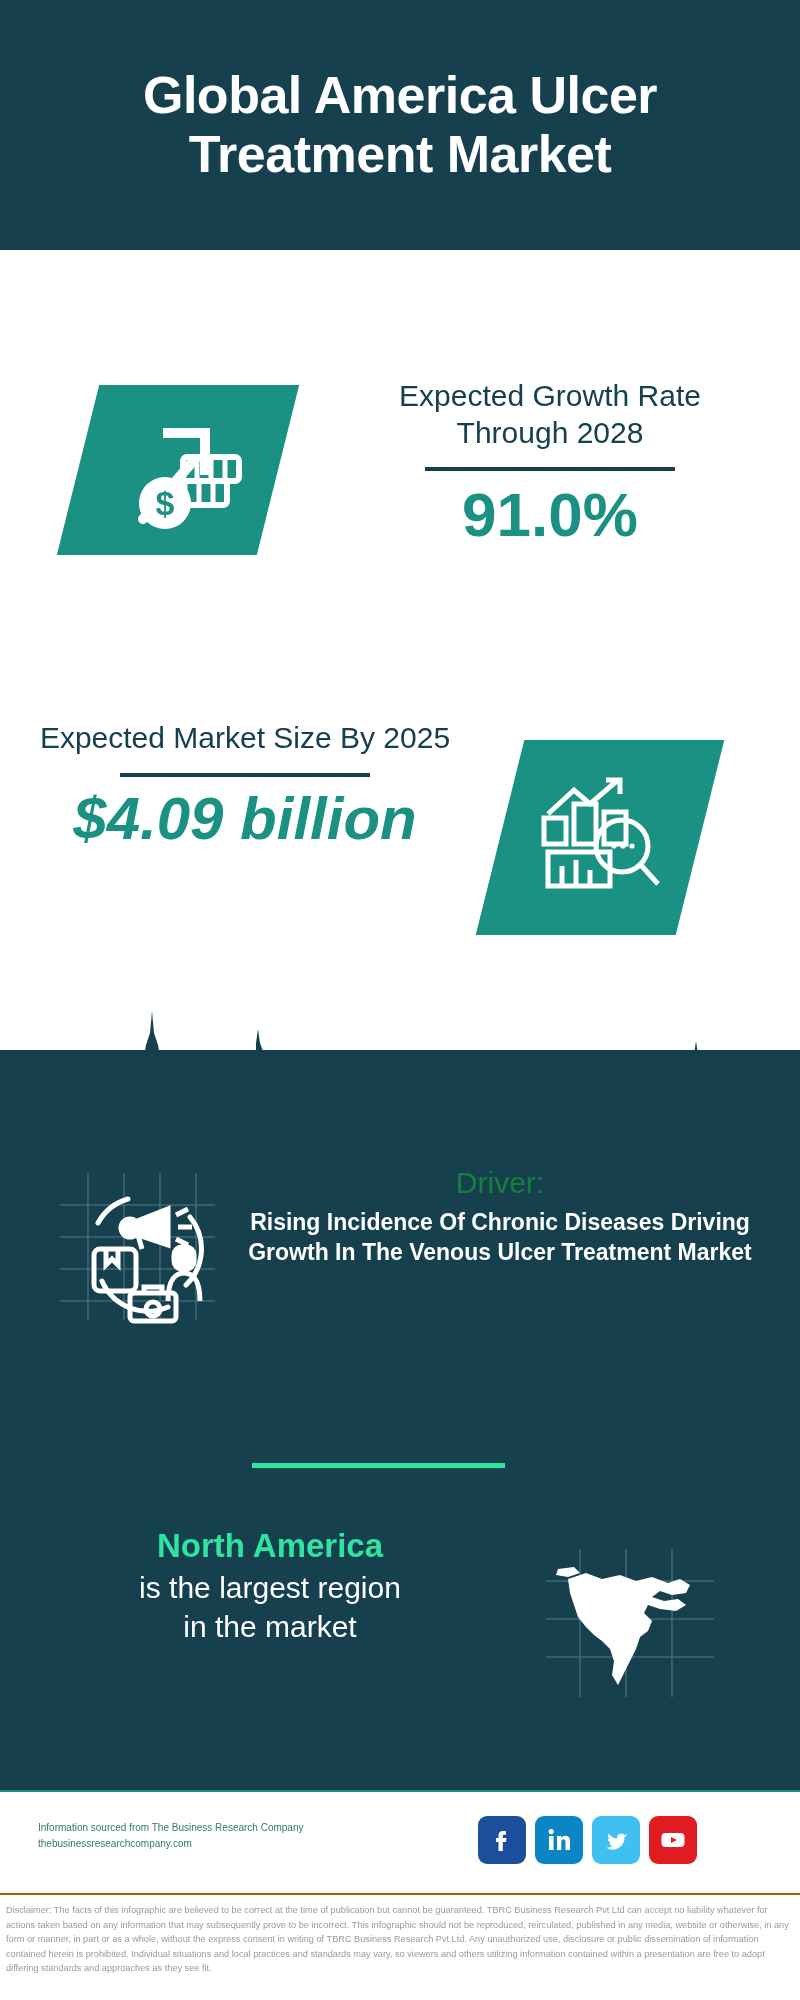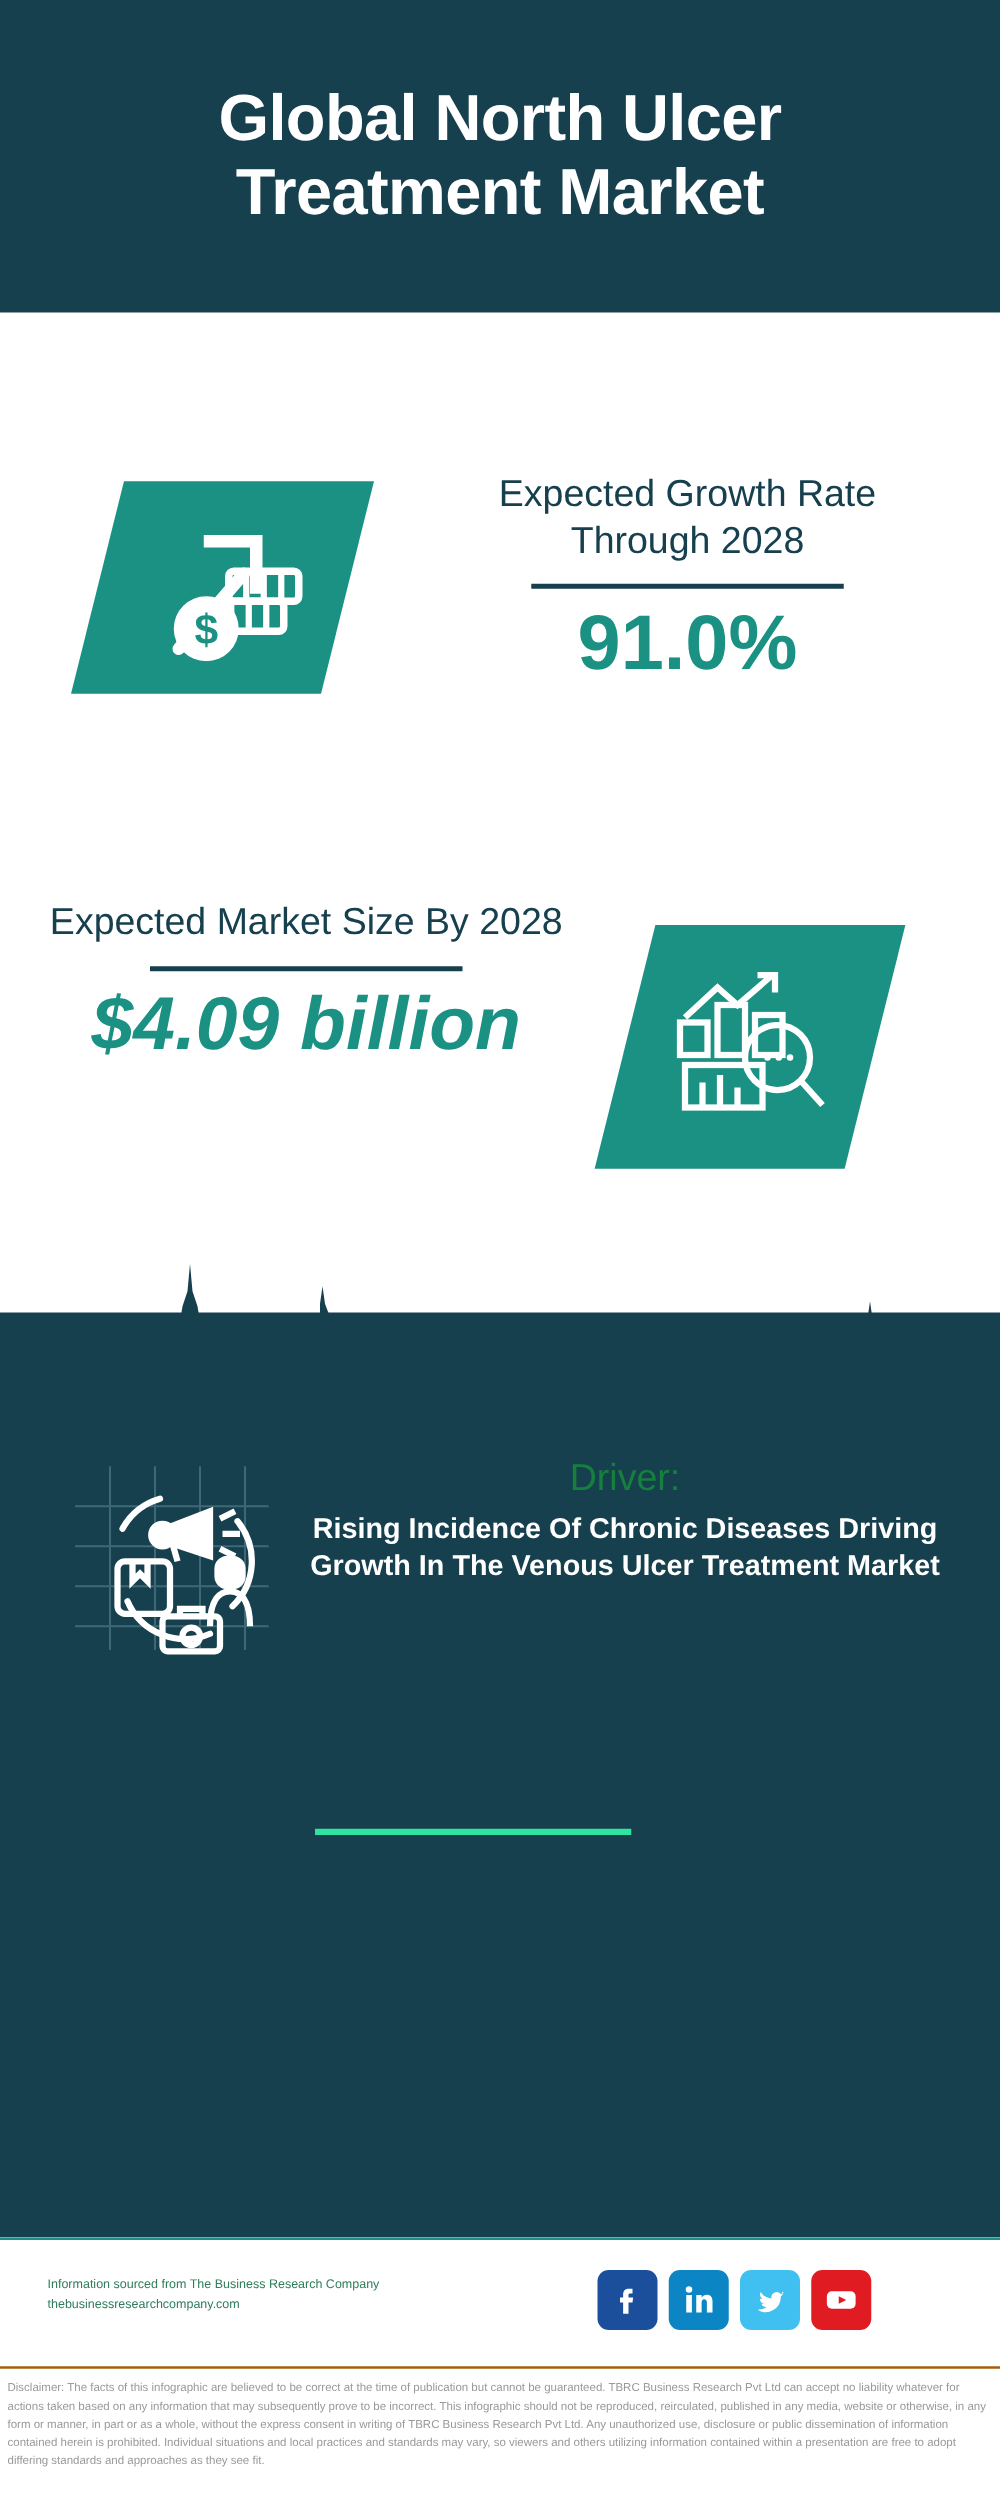--- a/index.html
+++ b/index.html
@@ -122,21 +122,21 @@
     padding:8px 6px 0 6px;
     color:#9a9a9a; font-size:9.2px; line-height:1.58; text-align:left;
   }
 </style>
 </head>
 <body>
 
 <div class="page">
 
   <div class="header">
-    <div class="header-title">Global North Ulcer Treatment Market</div>
+    <div class="header-title">Global America Ulcer Treatment Market</div>
   </div>
 
   <div class="stat1">
     <div class="para-left"></div>
     <div class="icon-money">
       <svg width="130" height="118" viewBox="0 0 130 118" fill="none">
 
         <path d="M30 108 L82 48" stroke="#ffffff" stroke-width="10" stroke-linecap="round"></path>
         <path d="M50 22 L92 22 L92 64" stroke="#ffffff" stroke-width="10" fill="none" stroke-linejoin="miter"></path>
 
@@ -155,21 +155,21 @@
     </div>
     <div class="stat1-text">
       <div class="stat-label">Expected Growth Rate Through 2028</div>
       <div class="rule-dark"></div>
       <div class="stat-value-teal">91.0%</div>
     </div>
   </div>
 
   <div class="stat2">
     <div class="stat2-text">
-      <div class="stat-label">Expected Market Size By 2028</div>
+      <div class="stat-label">Expected Market Size By 2025</div>
       <div class="rule-dark"></div>
       <div class="stat-value-big">$4.09 billion</div>
     </div>
     <div class="para-right"></div>
     <div class="icon-chart">
       <svg width="132" height="128" viewBox="0 0 132 128" fill="none" stroke="#ffffff" stroke-width="5">
 
         <path d="M14 40 L40 16 L56 30 L84 6" fill="none"></path>
         <path d="M72 6 L86 6 L86 20" fill="none"></path>
 
@@ -247,20 +247,41 @@
       </svg>
     </div>
     <div class="driver-text">
       <div class="driver-head">Driver:</div>
       <div class="driver-body">Rising Incidence Of Chronic Diseases Driving Growth In The Venous Ulcer Treatment Market</div>
     </div>
   </div>
 
   <div class="mint-rule"></div>
 
+  <div class="region">
+    <div class="region-text">
+      <div class="region-name">North America</div>
+      <div class="region-sub">is the largest region</div>
+      <div class="region-sub">in the market</div>
+    </div>
+    <div class="region-map">
+      <svg width="180" height="160" viewBox="0 0 180 160" fill="none">
+        <g stroke="#3e6875" stroke-width="1.6">
+          <line x1="6" y1="36" x2="174" y2="36"></line>
+          <line x1="6" y1="74" x2="174" y2="74"></line>
+          <line x1="6" y1="112" x2="174" y2="112"></line>
+          <line x1="40" y1="4" x2="40" y2="152"></line>
+          <line x1="86" y1="4" x2="86" y2="152"></line>
+          <line x1="132" y1="4" x2="132" y2="152"></line>
+        </g>
+        <path fill="#ffffff" d="M28 34 L46 28 L62 34 L80 30 L96 36 L112 32 L128 38 L140 34 L150 40 L146 48 L132 50 L120 46 L112 52 L124 56 L138 54 L146 60 L136 66 L120 64 L108 60 L104 68 L112 76 L108 86 L100 92 L96 104 L90 116 L84 128 L78 140 L72 130 L74 116 L70 104 L62 96 L54 90 L46 82 L38 72 L34 60 L30 48 Z"></path>
+        <path fill="#ffffff" d="M18 24 L34 22 L40 28 L28 32 L16 30 Z"></path>
+      </svg>
+    </div>
+  </div>
 
   <div class="footer">
     <div class="footer-src">
       <div>Information sourced from The Business Research Company</div>
       <div>thebusinessresearchcompany.com</div>
     </div>
     <div class="socials">
       <div class="soc soc-fb">
         <svg width="30" height="30" viewBox="0 0 30 30">
             <path fill="#ffffff" d="M19 6h-3.2c-2.6 0-4.3 1.7-4.3 4.4V13H9v4h2.5v9h4.3v-9H19l.5-4h-3.7v-2c0-.8.3-1.2 1.2-1.2H19V6z"></path>

